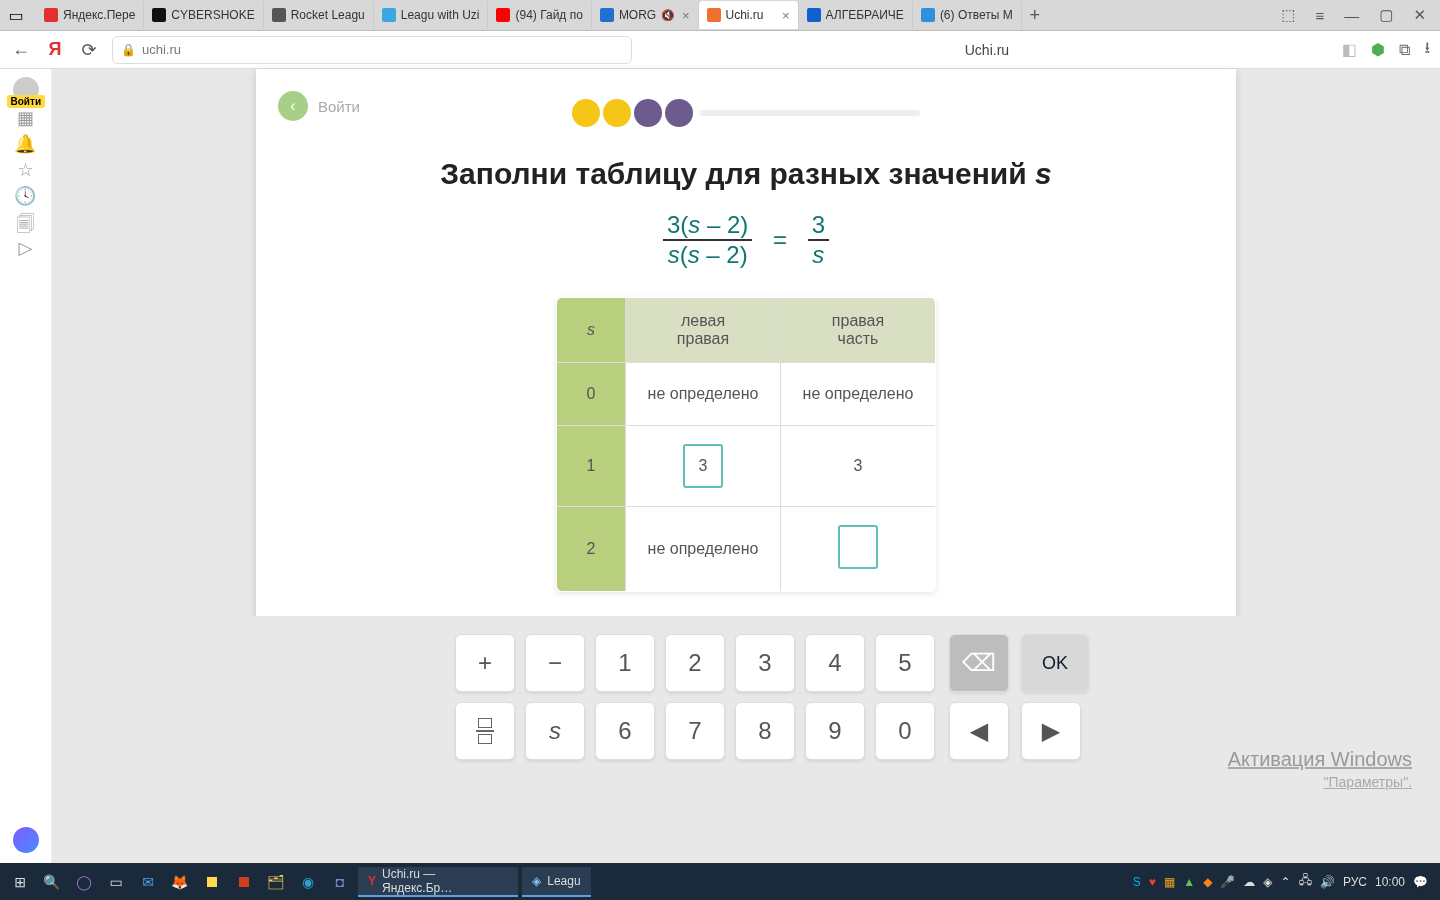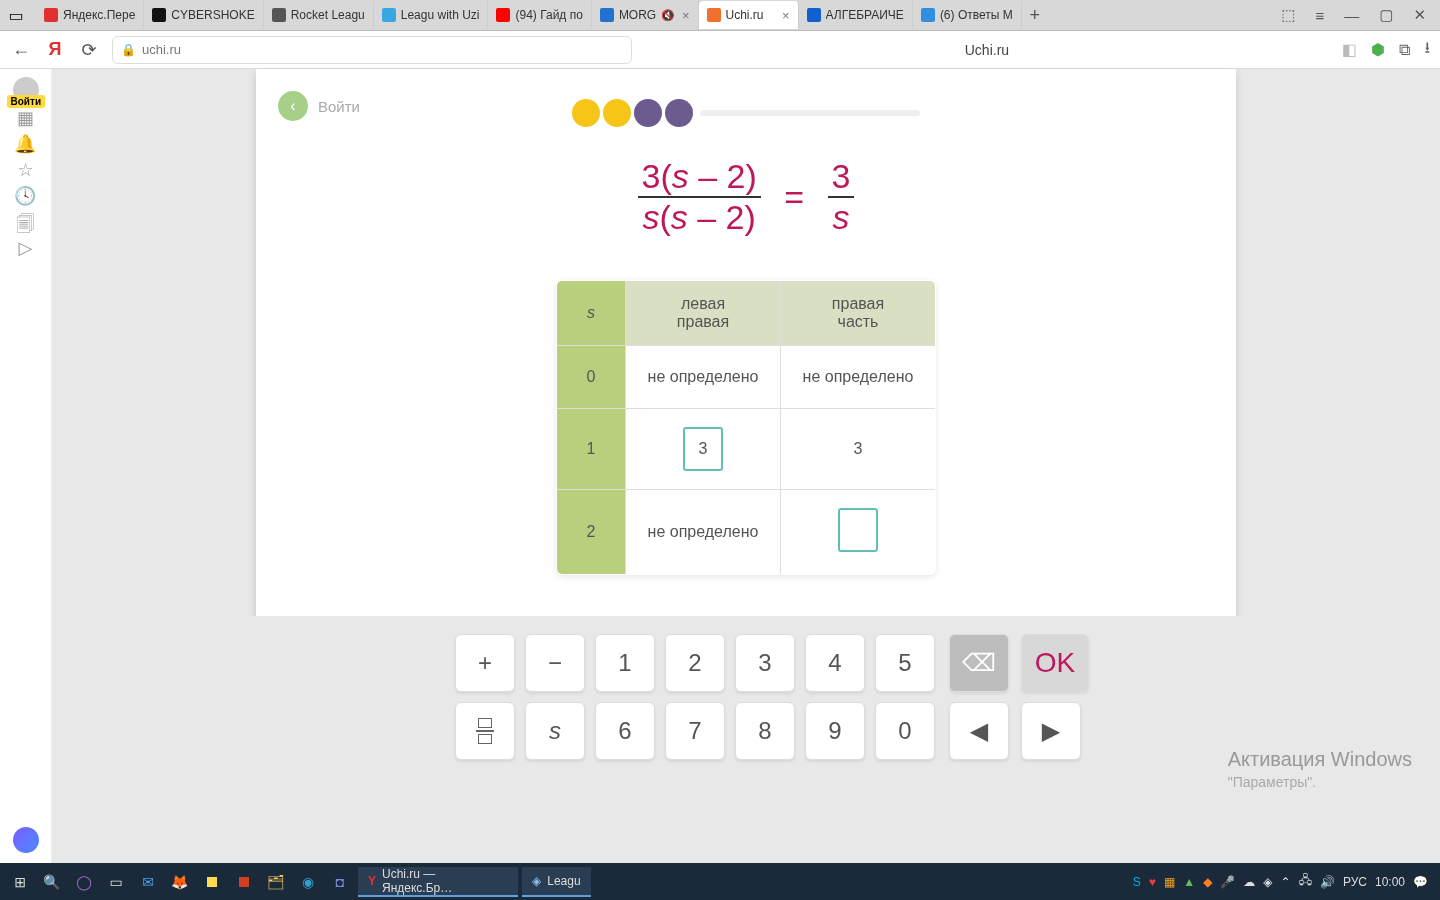--- a/index.html
+++ b/index.html
@@ -44,21 +44,21 @@
 .back-text { color: #aaa; font-size: 15px; }
 .progress-row { display: flex; justify-content: center; align-items: center; gap: 0; margin-bottom: 30px; }
 .dot { width: 28px; height: 28px; border-radius: 50%; margin-right: 3px; }
 .dot.yellow { background: #f5c518; }
 .dot.purple { background: #6b5b8f; }
 .progress-line { width: 220px; height: 6px; background: #eee; border-radius: 3px; margin-left: 4px; }
 
 .heading { text-align: center; font-size: 30px; font-weight: bold; color: #222; margin-bottom: 20px; }
 .heading .ital { font-style: italic; }
 
-.formula { text-align: center; font-size: 34px; color: #be185d; margin-bottom: 43px; }
+.formula { text-align: center; font-size: 24px; color: #0f766e; margin-bottom: 28px; }
 .frac { display: inline-block; text-align: center; vertical-align: middle; padding: 0 4px; }
 .frac .num { border-bottom: 2px solid #333; display: block; padding: 0 4px; }
 .frac .den { display: block; padding: 0 4px; }
 .eq { margin: 0 10px; vertical-align: middle; }
 .formula .ital { font-style: italic; }
 
 
 .tbl { margin: 0 auto; border-collapse: collapse; border: 1px solid #ddd; border-radius: 6px; overflow: hidden; box-shadow: 0 2px 6px rgba(0,0,0,0.1); }
 .tbl th, .tbl td { border: 1px solid #ddd; text-align: center; font-size: 16px; }
 .tbl th { padding: 14px 30px; font-weight: normal; color: #555; }
@@ -69,29 +69,29 @@
 .input-box { width: 40px; height: 44px; border: 2px solid #62bfb8; border-radius: 3px; display: inline-flex; align-items: center; justify-content: center; font-size: 16px; }
 .input-box.empty { background: #fff; }
 
 
 .kb-panel { position: absolute; left: 52px; right: 0; bottom: 37px; height: 210px; background: #e8e8e8; display: flex; justify-content: center; align-items: flex-start; padding-top: 18px; }
 .kb-wrap { display: flex; gap: 14px; align-items: flex-start; }
 .kb-grid { display: grid; grid-template-columns: repeat(7, 60px); gap: 10px; }
 .kb-key { height: 58px; background: #fff; border: 1px solid #ddd; border-radius: 6px; display: flex; align-items: center; justify-content: center; font-size: 24px; color: #555; cursor: pointer; box-shadow: 0 2px 3px rgba(0,0,0,0.08); }
 .kb-side { display: flex; gap: 12px; }
 .kb-key.back { width: 60px; background: #bdbdbd; color: #fff; }
-.kb-key.ok { width: 68px; background: #d8d8d8; color: #be185d; font-size: 28px; }
+.kb-key.ok { width: 68px; background: #d8d8d8; color: #0f172a; font-size: 18px; }
 .kb-key.arrow { width: 60px; }
 .kb-frac-sym { display:flex; flex-direction:column; align-items:center; font-size:13px; line-height:1; }
 .kb-frac-sym .top { width:14px; height:10px; border:1px solid #666; margin-bottom:2px; }
 .kb-frac-sym .line { width:18px; height:2px; background:#666; }
 .kb-frac-sym .bot { width:14px; height:10px; border:1px solid #666; margin-top:2px; }
 
 
-.watermark { position: absolute; right: 28px; bottom: 70px; color: #aaa; font-size: 14px; text-align: left; line-height: 1.4; pointer-events: none; }
+.watermark { position: absolute; right: 28px; bottom: 70px; color: #aaa; font-size: 14px; text-align: right; line-height: 1.4; pointer-events: none; text-decoration: underline; }
 .watermark .l1 { font-size: 20px; color: #999; }
 
 
 .taskbar { position: absolute; left: 0; right: 0; bottom: 0; height: 37px; background: #1a2a3a; display: flex; align-items: center; padding: 0 6px; color: #ddd; font-size: 12px; gap: 4px; }
 .taskbar .tb-icon { width: 28px; height: 28px; display: flex; align-items: center; justify-content: center; font-size: 14px; cursor: pointer; }
 .taskbar .tb-app { height: 30px; padding: 0 10px; display: flex; align-items: center; gap: 6px; background: #2a3d52; border-bottom: 2px solid #5aa0e0; font-size: 12px; max-width: 160px; }
 .taskbar .tb-right { margin-left: auto; display: flex; align-items: center; gap: 8px; padding-right: 6px; }
 .tb-right span { font-size: 12px; }
 .sq { width:10px; height:10px; display:inline-block; }
 </style>
@@ -187,20 +187,23 @@
     <div class="back-row">
       <div class="back-circle">‹</div>
       <span class="back-text">Войти</span>
     </div>
     <div class="progress-row">
       <div class="dot yellow"></div>
       <div class="dot yellow"></div>
       <div class="dot purple"></div>
       <div class="dot purple"></div>
       <div class="progress-line"></div>
+    </div>
+    <div class="heading">
+      <span>Заполни таблицу для разных значений </span><span class="ital">s</span>
     </div>
     <div class="formula">
       <span class="frac"><span class="num"><span>3(</span><span class="ital">s</span><span> – 2)</span></span><span class="den"><span class="ital">s</span><span>(</span><span class="ital">s</span><span> – 2)</span></span></span>
       <span class="eq">=</span>
       <span class="frac"><span class="num">3</span><span class="den ital">s</span></span>
     </div>
     <table class="tbl">
       <tbody>
           <tr>
         <th class="corner">s</th>

